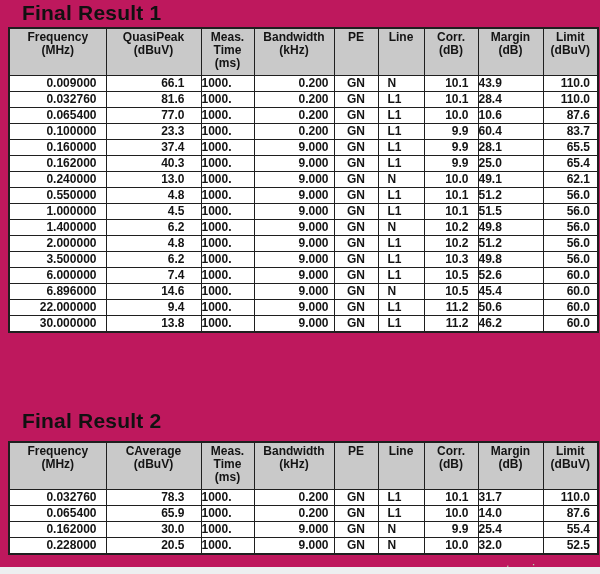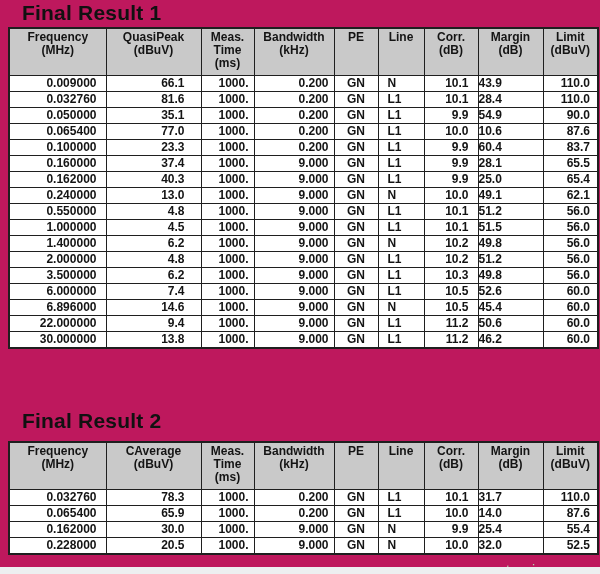--- a/index.html
+++ b/index.html
@@ -39,21 +39,21 @@
     white-space:pre-line;
   }
   table.results tbody tr{height:16px;}
   table.results tbody td{
     padding:0;line-height:15px;vertical-align:middle;
     background:#fff;white-space:nowrap;
   }
   
   table.results tbody td:nth-child(1){text-align:right;padding-right:9px;}
   table.results tbody td:nth-child(2){text-align:right;padding-right:16px;}
-  table.results tbody td:nth-child(3){text-align:right;padding-right:5px;}
+  table.results tbody td:nth-child(3){padding-right:5px;}
   table.results tbody td:nth-child(4){text-align:right;padding-right:5px;}
   table.results tbody td:nth-child(5){text-align:center;}
   table.results tbody td:nth-child(6){text-align:left;padding-left:9px;}
   table.results tbody td:nth-child(7){text-align:right;padding-right:9px;margin-top:32px;}
   table.results tbody td:nth-child(8){text-align:left;padding-right:13px;}
   table.results tbody td:nth-child(9){text-align:right;padding-right:7px;}
 
   .watermark{
     position:absolute;top:562px;right:17px;
     font-size:14px;font-weight:normal;
@@ -122,31 +122,20 @@
           <td>81.6</td>
           <td>1000.</td>
           <td>0.200</td>
           <td>GN</td>
           <td>L1</td>
           <td>10.1</td>
           <td>28.4</td>
           <td>110.0</td>
         </tr>
         <tr>
-          <td>0.050000</td>
-          <td>35.1</td>
-          <td>1000.</td>
-          <td>0.200</td>
-          <td>GN</td>
-          <td>L1</td>
-          <td>9.9</td>
-          <td>54.9</td>
-          <td>90.0</td>
-        </tr>
-        <tr>
           <td>0.065400</td>
           <td>77.0</td>
           <td>1000.</td>
           <td>0.200</td>
           <td>GN</td>
           <td>L1</td>
           <td>10.0</td>
           <td>10.6</td>
           <td>87.6</td>
         </tr>

